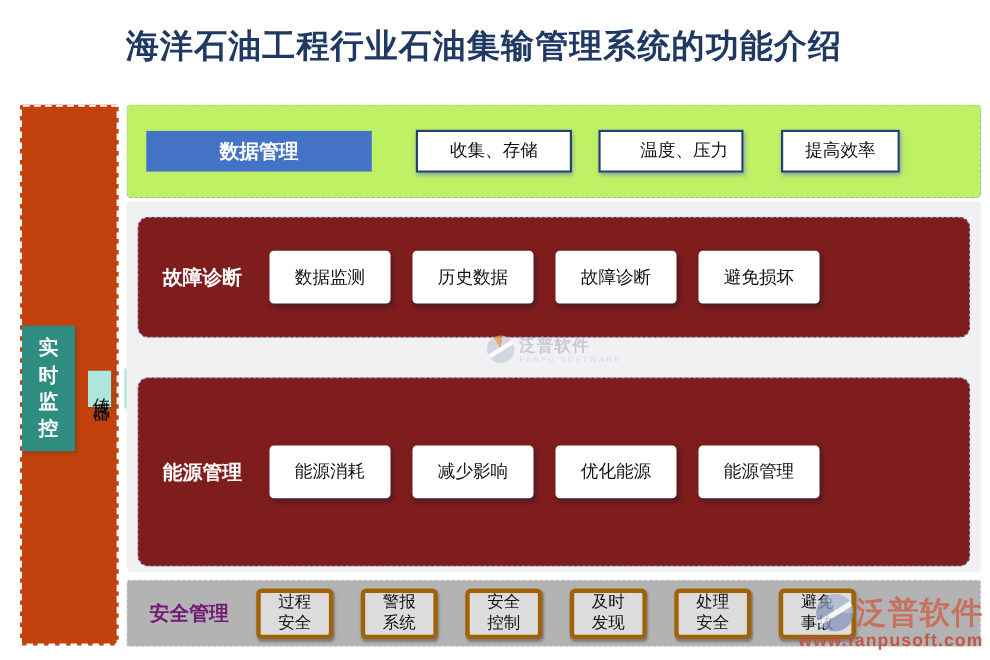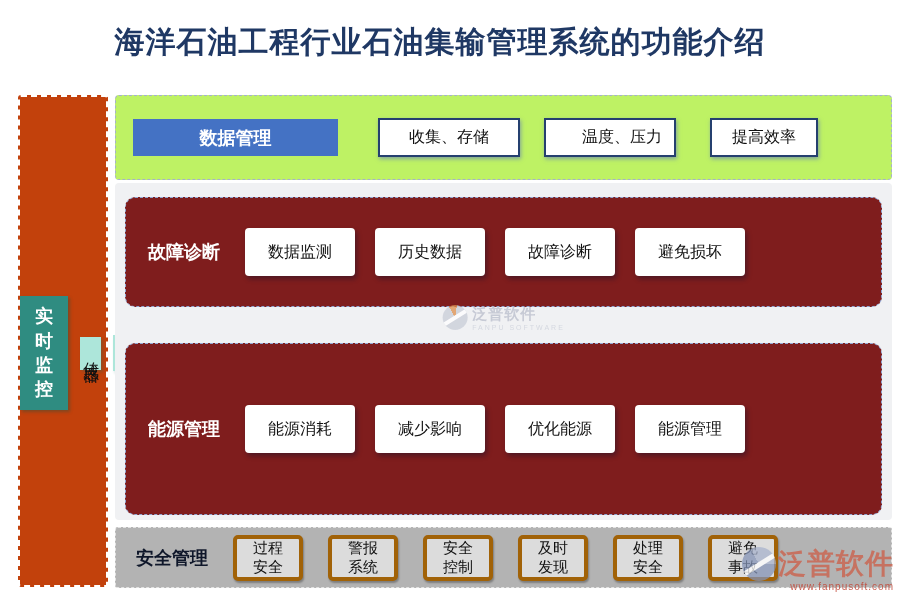--- a/index.html
+++ b/index.html
@@ -96,41 +96,41 @@
     background:#ffffff;transform:rotate(-32deg);
   }
   .logo.blue{background:conic-gradient(from -30deg,#a9b3cd 0 120deg,#8493b6 120deg 360deg);}
   
   .row4{
     position:absolute;left:115px;top:527px;width:777px;height:61px;
     background:#b3b3b3;border:1px dashed #e3e3e3;border-radius:3px;
     box-sizing:border-box;display:flex;align-items:center;padding-left:20px;
   }
   .row4 .row-label{
-    width:90px;color:#0f172a;font-size:18px;font-weight:bold;white-space:nowrap;
+    width:90px;color:#701a75;font-size:18px;font-weight:bold;white-space:nowrap;
   }
   .gray-box{
     width:70px;height:46px;margin-left:7px;margin-right:18px;
     background:#dcdcdc;border:4px solid #a16207;border-radius:5px;box-sizing:border-box;
     display:flex;align-items:center;justify-content:center;
     box-shadow:1px 2px 2px rgba(0,0,0,.3);
   }
   .gray-box span{
     display:block;width:34px;font-size:15px;line-height:1.25;color:#111;
     text-align:center;word-break:break-all;
   }
   
   .wm-corner{
     position:absolute;right:6px;bottom:8px;z-index:5;pointer-events:none;
     display:flex;flex-direction:column;align-items:flex-end;opacity:.88;
   }
   .wm-corner .top{display:flex;align-items:center;gap:2px;}
   .wm-corner .logo{width:34px;height:34px;opacity:.85;}
   .corner-brand{font-size:28px;font-weight:bold;color:#c96a56;letter-spacing:1px;}
-  .corner-url{font-size:10px;font-weight:normal;color:#c14b3c;letter-spacing:1px;margin-top:-2px;text-align:right;}
+  .corner-url{font-size:16px;font-weight:bold;color:#c14b3c;letter-spacing:1px;margin-top:-2px;text-align:right;}
 </style>
 </head>
 <body>
 
 <div class="page-title">海洋石油工程行业石油集输管理系统的功能介绍</div>
 
 <div class="sidebar">
   <div class="sidebar-header">实时监控</div>
   <div class="side-item">
     <span>传感器</span>

